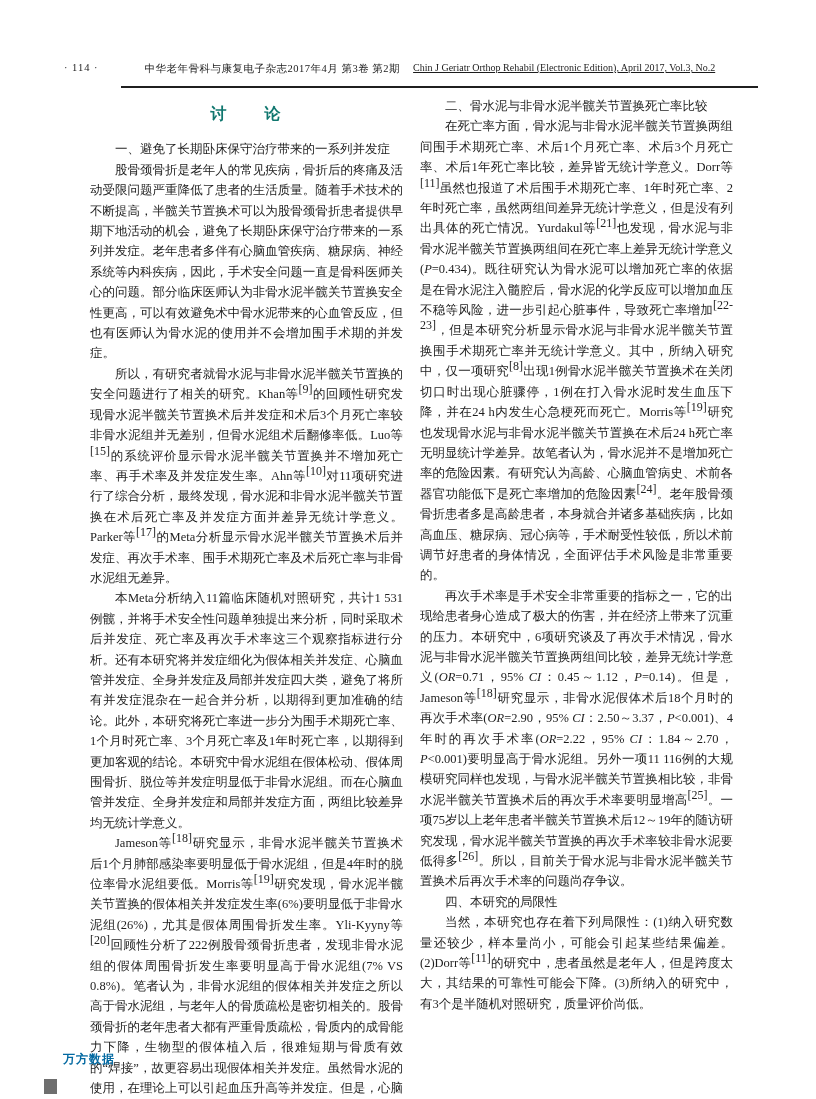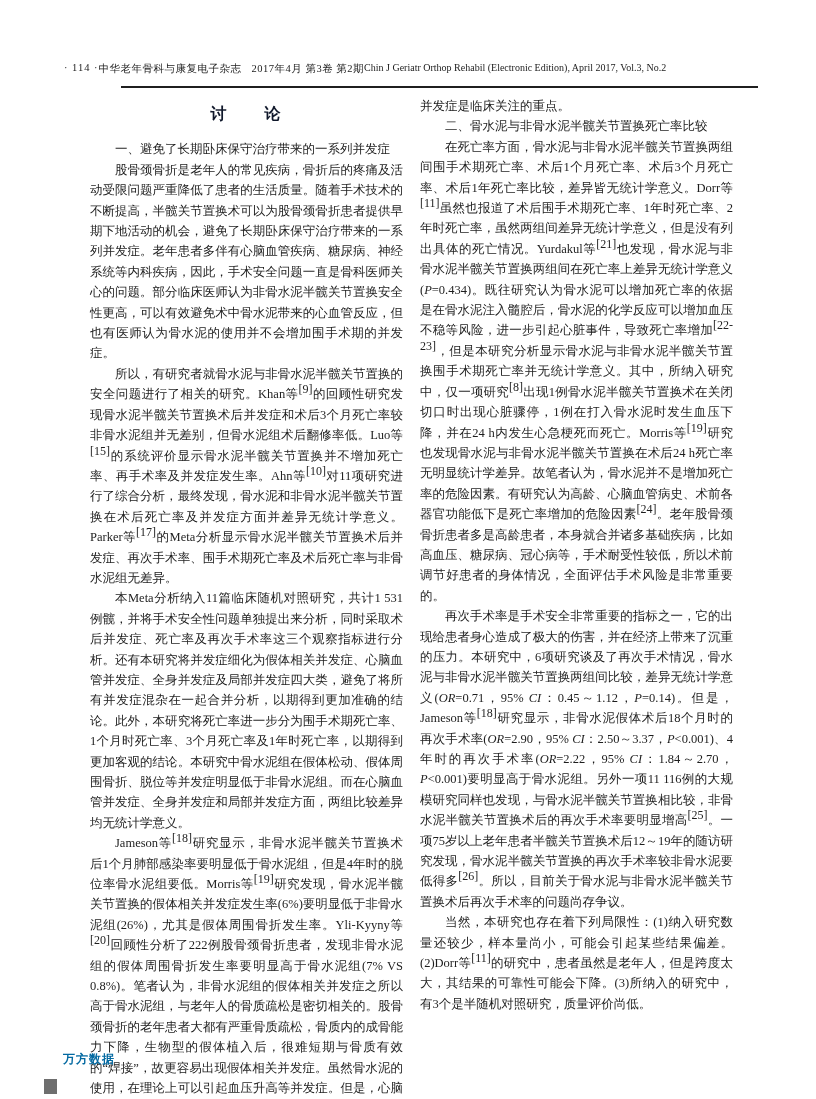--- a/index.html
+++ b/index.html
@@ -7,23 +7,23 @@
     width:816px;height:1099px;background:#ffffff;position:relative;overflow:hidden;
     font-family:"Liberation Serif","DejaVu Serif",serif;color:#1d1d1d;
   }
   
   .header{
     position:absolute;top:62px;left:64px;width:700px;
     font-size:10.5px;white-space:nowrap;color:#1c1c1c;
     display:flex;align-items:flex-start;
   }
   .page-num{letter-spacing:1px;}
-  .journal-cn{letter-spacing:.5px;}
-  .issue-cn{margin-left:10px;letter-spacing:.5px;}
-  .journal-en{font-size:10px;}
+  .journal-cn{margin-left:46px;letter-spacing:.5px;}
+  .issue-cn{margin-left:0;letter-spacing:.5px;}
+  .journal-en{margin-left:13px;font-size:10px;text-decoration:underline;}
   .header-rule{
     position:absolute;top:86px;left:121px;width:637px;height:0;
     border-top:2px solid #1f1f1f;
   }
   
   .columns{
     position:absolute;left:90px;top:96px;width:643px;
     display:flex;gap:17px;
   }
   .col{width:313px;font-size:12.5px;line-height:20.4px;text-align:justify;}
@@ -52,34 +52,34 @@
 <div class="header">
   <span class="page-num">· 114 ·</span>
   <span class="journal-cn">中华老年骨科与康复电子杂志</span>
   <span class="issue-cn">2017年4月 第3卷 第2期</span>
   <span class="journal-en">Chin J Geriatr Orthop Rehabil (Electronic Edition), April 2017, Vol.3, No.2</span>
 </div>
 <div class="header-rule"></div>
 
 <div class="columns">
   <div class="col">
-    <div class="doc-title" style="color: #0f172a;">讨　　论</div>
+    <div class="doc-title" style="color: #0f766e;">讨　　论</div>
     <div id="left-col">
         <p class="heading">一、避免了长期卧床保守治疗带来的一系列并发症</p>
         <p class="para">股骨颈骨折是老年人的常见疾病，骨折后的疼痛及活动受限问题严重降低了患者的生活质量。随着手术技术的不断提高，半髋关节置换术可以为股骨颈骨折患者提供早期下地活动的机会，避免了长期卧床保守治疗带来的一系列并发症。老年患者多伴有心脑血管疾病、糖尿病、神经系统等内科疾病，因此，手术安全问题一直是骨科医师关心的问题。部分临床医师认为非骨水泥半髋关节置换安全性更高，可以有效避免术中骨水泥带来的心血管反应，但也有医师认为骨水泥的使用并不会增加围手术期的并发症。</p>
         <p class="para">所以，有研究者就骨水泥与非骨水泥半髋关节置换的安全问题进行了相关的研究。Khan等<sup>[9]</sup>的回顾性研究发现骨水泥半髋关节置换术后并发症和术后3个月死亡率较非骨水泥组并无差别，但骨水泥组术后翻修率低。Luo等<sup>[15]</sup>的系统评价显示骨水泥半髋关节置换并不增加死亡率、再手术率及并发症发生率。Ahn等<sup>[10]</sup>对11项研究进行了综合分析，最终发现，骨水泥和非骨水泥半髋关节置换在术后死亡率及并发症方面并差异无统计学意义。Parker等<sup>[17]</sup>的Meta分析显示骨水泥半髋关节置换术后并发症、再次手术率、围手术期死亡率及术后死亡率与非骨水泥组无差异。</p>
         <p class="para">本Meta分析纳入11篇临床随机对照研究，共计1 531例髋，并将手术安全性问题单独提出来分析，同时采取术后并发症、死亡率及再次手术率这三个观察指标进行分析。还有本研究将并发症细化为假体相关并发症、心脑血管并发症、全身并发症及局部并发症四大类，避免了将所有并发症混杂在一起合并分析，以期得到更加准确的结论。此外，本研究将死亡率进一步分为围手术期死亡率、1个月时死亡率、3个月死亡率及1年时死亡率，以期得到更加客观的结论。本研究中骨水泥组在假体松动、假体周围骨折、脱位等并发症明显低于非骨水泥组。而在心脑血管并发症、全身并发症和局部并发症方面，两组比较差异均无统计学意义。</p>
         <p class="para">Jameson等<sup>[18]</sup>研究显示，非骨水泥半髋关节置换术后1个月肺部感染率要明显低于骨水泥组，但是4年时的脱位率骨水泥组要低。Morris等<sup>[19]</sup>研究发现，骨水泥半髋关节置换的假体相关并发症发生率(6%)要明显低于非骨水泥组(26%)，尤其是假体周围骨折发生率。Yli-Kyyny等<sup>[20]</sup>回顾性分析了222例股骨颈骨折患者，发现非骨水泥组的假体周围骨折发生率要明显高于骨水泥组(7% VS 0.8%)。笔者认为，非骨水泥组的假体相关并发症之所以高于骨水泥组，与老年人的骨质疏松是密切相关的。股骨颈骨折的老年患者大都有严重骨质疏松，骨质内的成骨能力下降，生物型的假体植入后，很难短期与骨质有效的“焊接”，故更容易出现假体相关并发症。虽然骨水泥的使用，在理论上可以引起血压升高等并发症。但是，心脑血管并发症方面，并没有发现有明显的统计学差异。所以，老年非骨水泥关节置换术后的关节假体相关</p>
       </div>
   </div>
   <div class="col">
     <div id="right-col">
-        <p class="cont">并发症是临床关注的重点。</p>
         <p class="heading">二、骨水泥与非骨水泥半髋关节置换死亡率比较</p>
         <p class="para">在死亡率方面，骨水泥与非骨水泥半髋关节置换两组间围手术期死亡率、术后1个月死亡率、术后3个月死亡率、术后1年死亡率比较，差异皆无统计学意义。Dorr等<sup>[11]</sup>虽然也报道了术后围手术期死亡率、1年时死亡率、2年时死亡率，虽然两组间差异无统计学意义，但是没有列出具体的死亡情况。Yurdakul等<sup>[21]</sup>也发现，骨水泥与非骨水泥半髋关节置换两组间在死亡率上差异无统计学意义(<em>P</em>=0.434)。既往研究认为骨水泥可以增加死亡率的依据是在骨水泥注入髓腔后，骨水泥的化学反应可以增加血压不稳等风险，进一步引起心脏事件，导致死亡率增加<sup>[22-23]</sup>，但是本研究分析显示骨水泥与非骨水泥半髋关节置换围手术期死亡率并无统计学意义。其中，所纳入研究中，仅一项研究<sup>[8]</sup>出现1例骨水泥半髋关节置换术在关闭切口时出现心脏骤停，1例在打入骨水泥时发生血压下降，并在24 h内发生心急梗死而死亡。Morris等<sup>[19]</sup>研究也发现骨水泥与非骨水泥半髋关节置换在术后24 h死亡率无明显统计学差异。故笔者认为，骨水泥并不是增加死亡率的危险因素。有研究认为高龄、心脑血管病史、术前各器官功能低下是死亡率增加的危险因素<sup>[24]</sup>。老年股骨颈骨折患者多是高龄患者，本身就合并诸多基础疾病，比如高血压、糖尿病、冠心病等，手术耐受性较低，所以术前调节好患者的身体情况，全面评估手术风险是非常重要的。</p>
         <p class="para">再次手术率是手术安全非常重要的指标之一，它的出现给患者身心造成了极大的伤害，并在经济上带来了沉重的压力。本研究中，6项研究谈及了再次手术情况，骨水泥与非骨水泥半髋关节置换两组间比较，差异无统计学意义(<em>OR</em>=0.71，95% <em>CI</em>：0.45～1.12，<em>P</em>=0.14)。但是，Jameson等<sup>[18]</sup>研究显示，非骨水泥假体术后18个月时的再次手术率(<em>OR</em>=2.90，95% <em>CI</em>：2.50～3.37，<em>P</em>&lt;0.001)、4年时的再次手术率(<em>OR</em>=2.22，95% <em>CI</em>：1.84～2.70，<em>P</em>&lt;0.001)要明显高于骨水泥组。另外一项11 116例的大规模研究同样也发现，与骨水泥半髋关节置换相比较，非骨水泥半髋关节置换术后的再次手术率要明显增高<sup>[25]</sup>。一项75岁以上老年患者半髋关节置换术后12～19年的随访研究发现，骨水泥半髋关节置换的再次手术率较非骨水泥要低得多<sup>[26]</sup>。所以，目前关于骨水泥与非骨水泥半髋关节置换术后再次手术率的问题尚存争议。</p>
+        <p class="heading">四、本研究的局限性</p>
         <p class="para">当然，本研究也存在着下列局限性：(1)纳入研究数量还较少，样本量尚小，可能会引起某些结果偏差。(2)Dorr等<sup>[11]</sup>的研究中，患者虽然是老年人，但是跨度太大，其结果的可靠性可能会下降。(3)所纳入的研究中，有3个是半随机对照研究，质量评价尚低。</p>
       </div>
   </div>
 </div>
 
 <div class="watermark">万方数据</div>
 <div class="scan-artifact"></div>
 
 </body></html>

